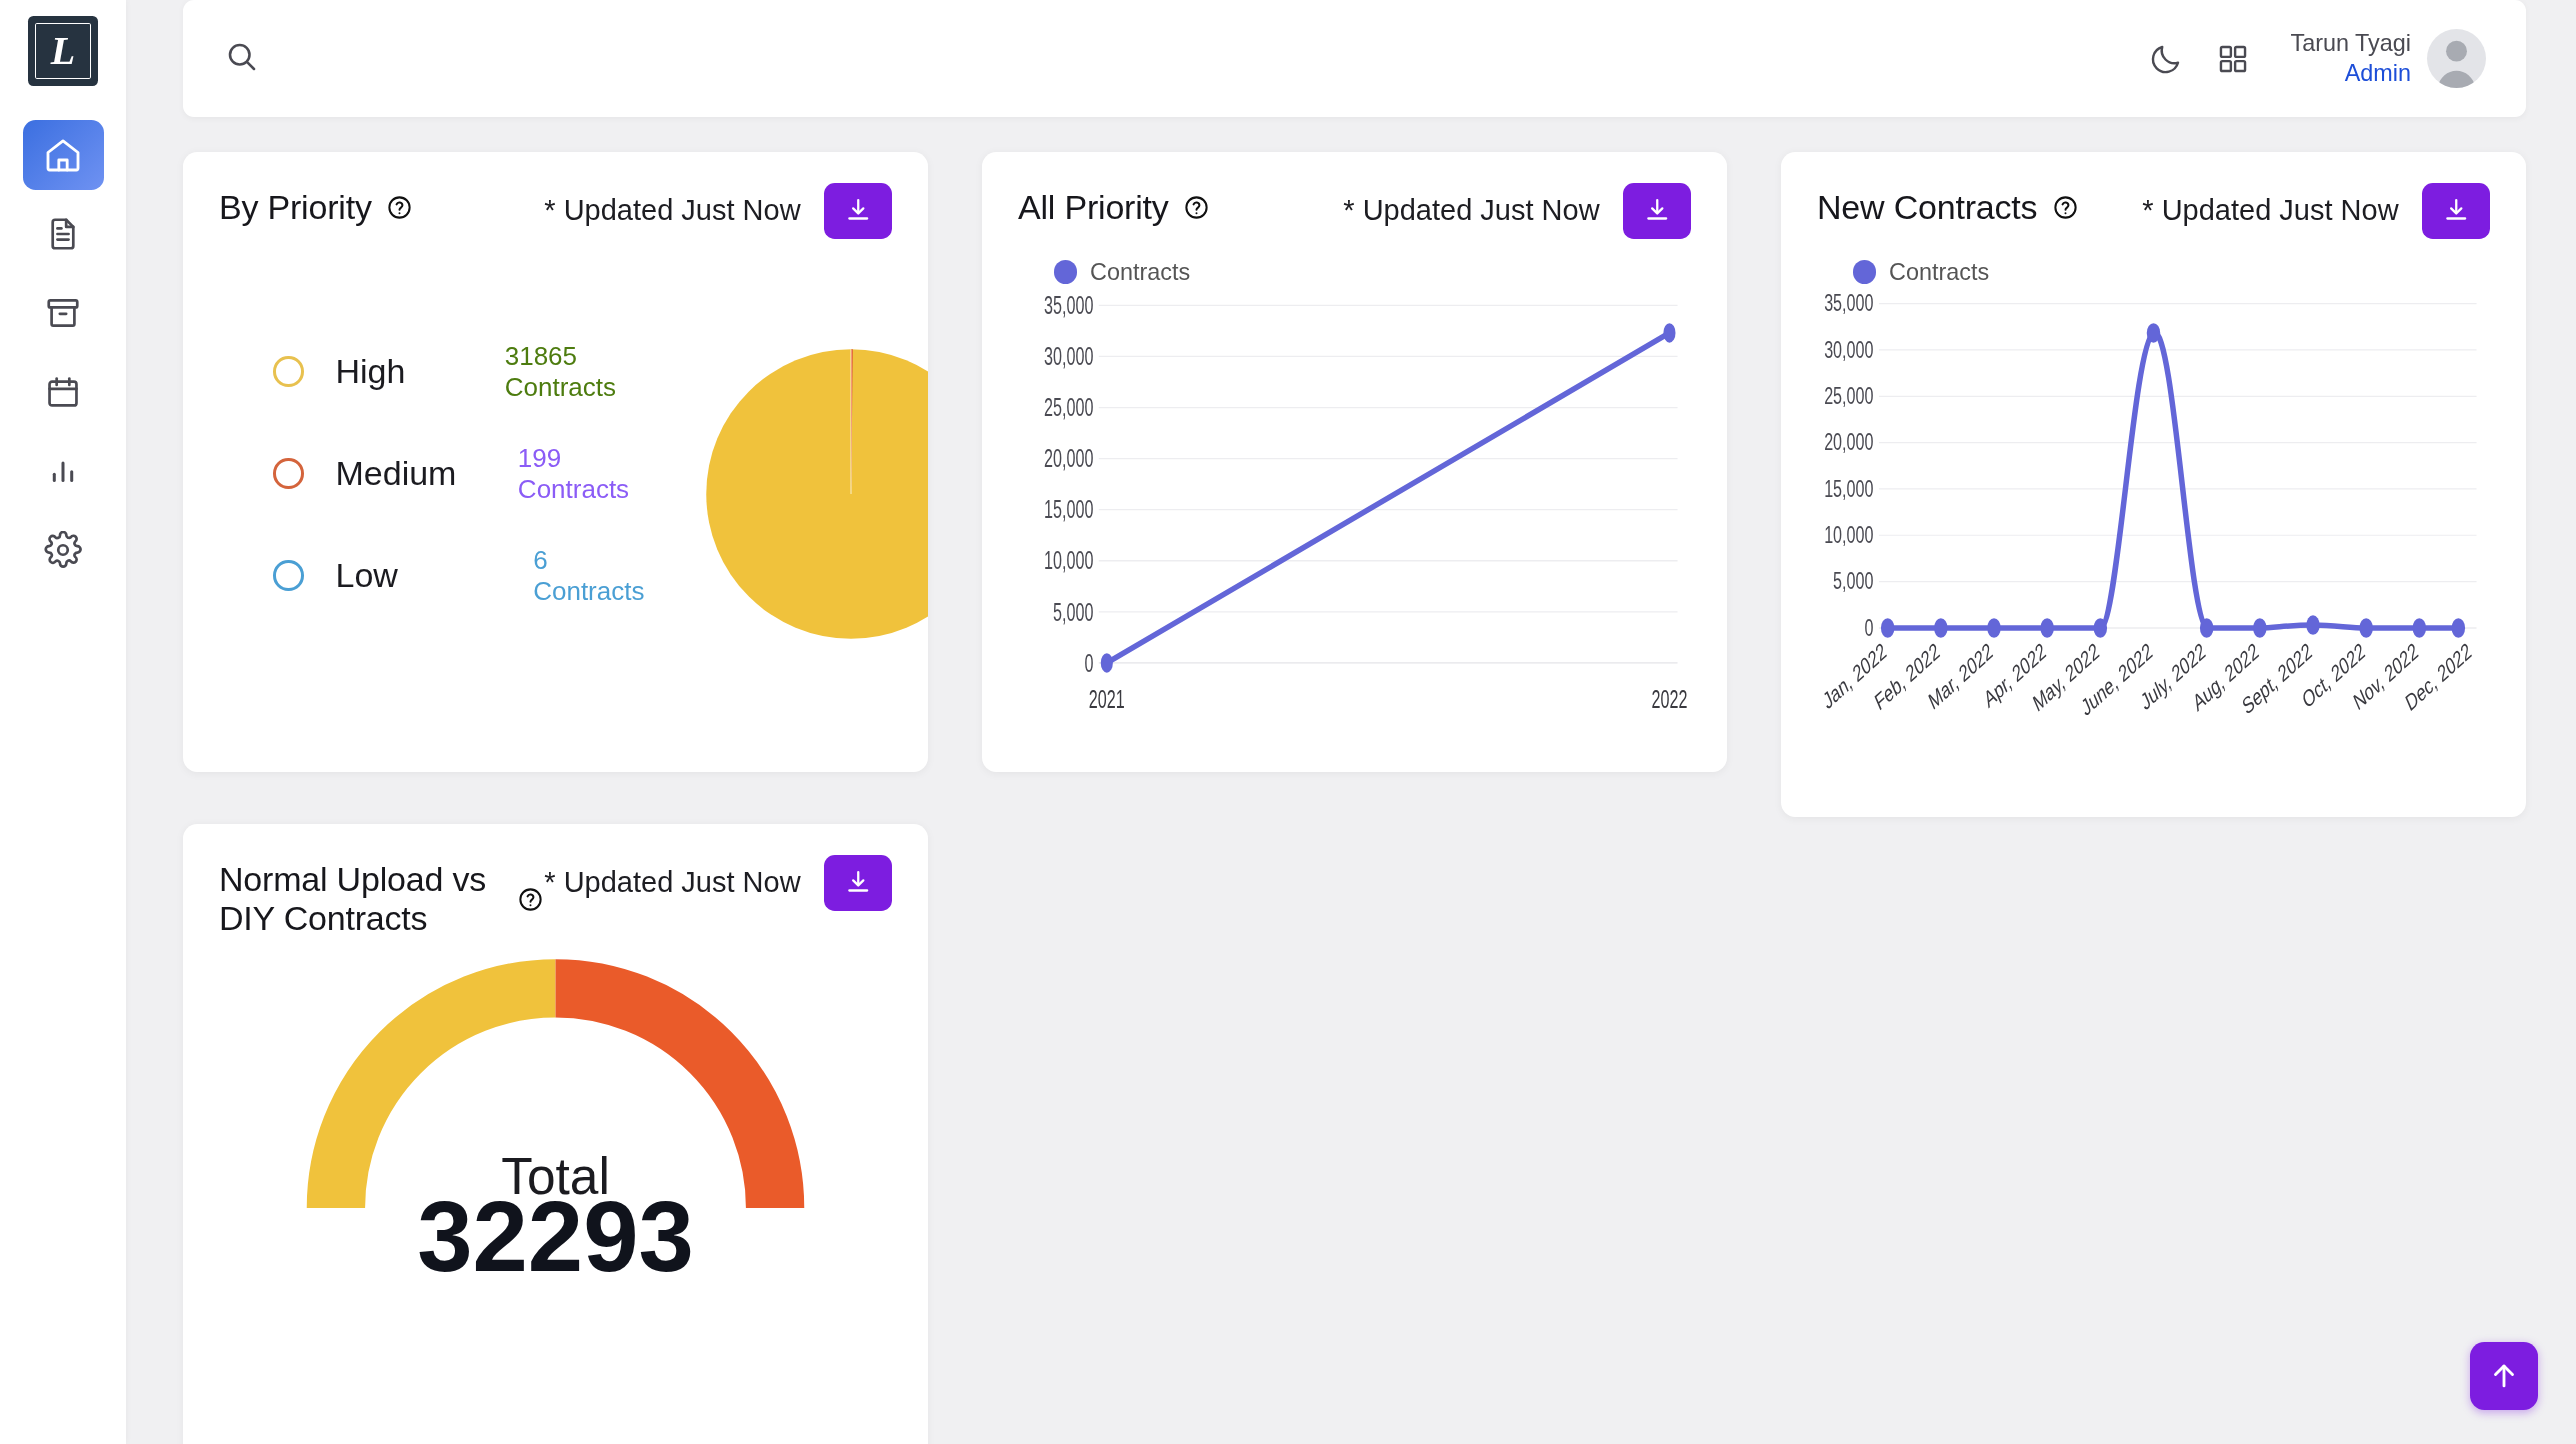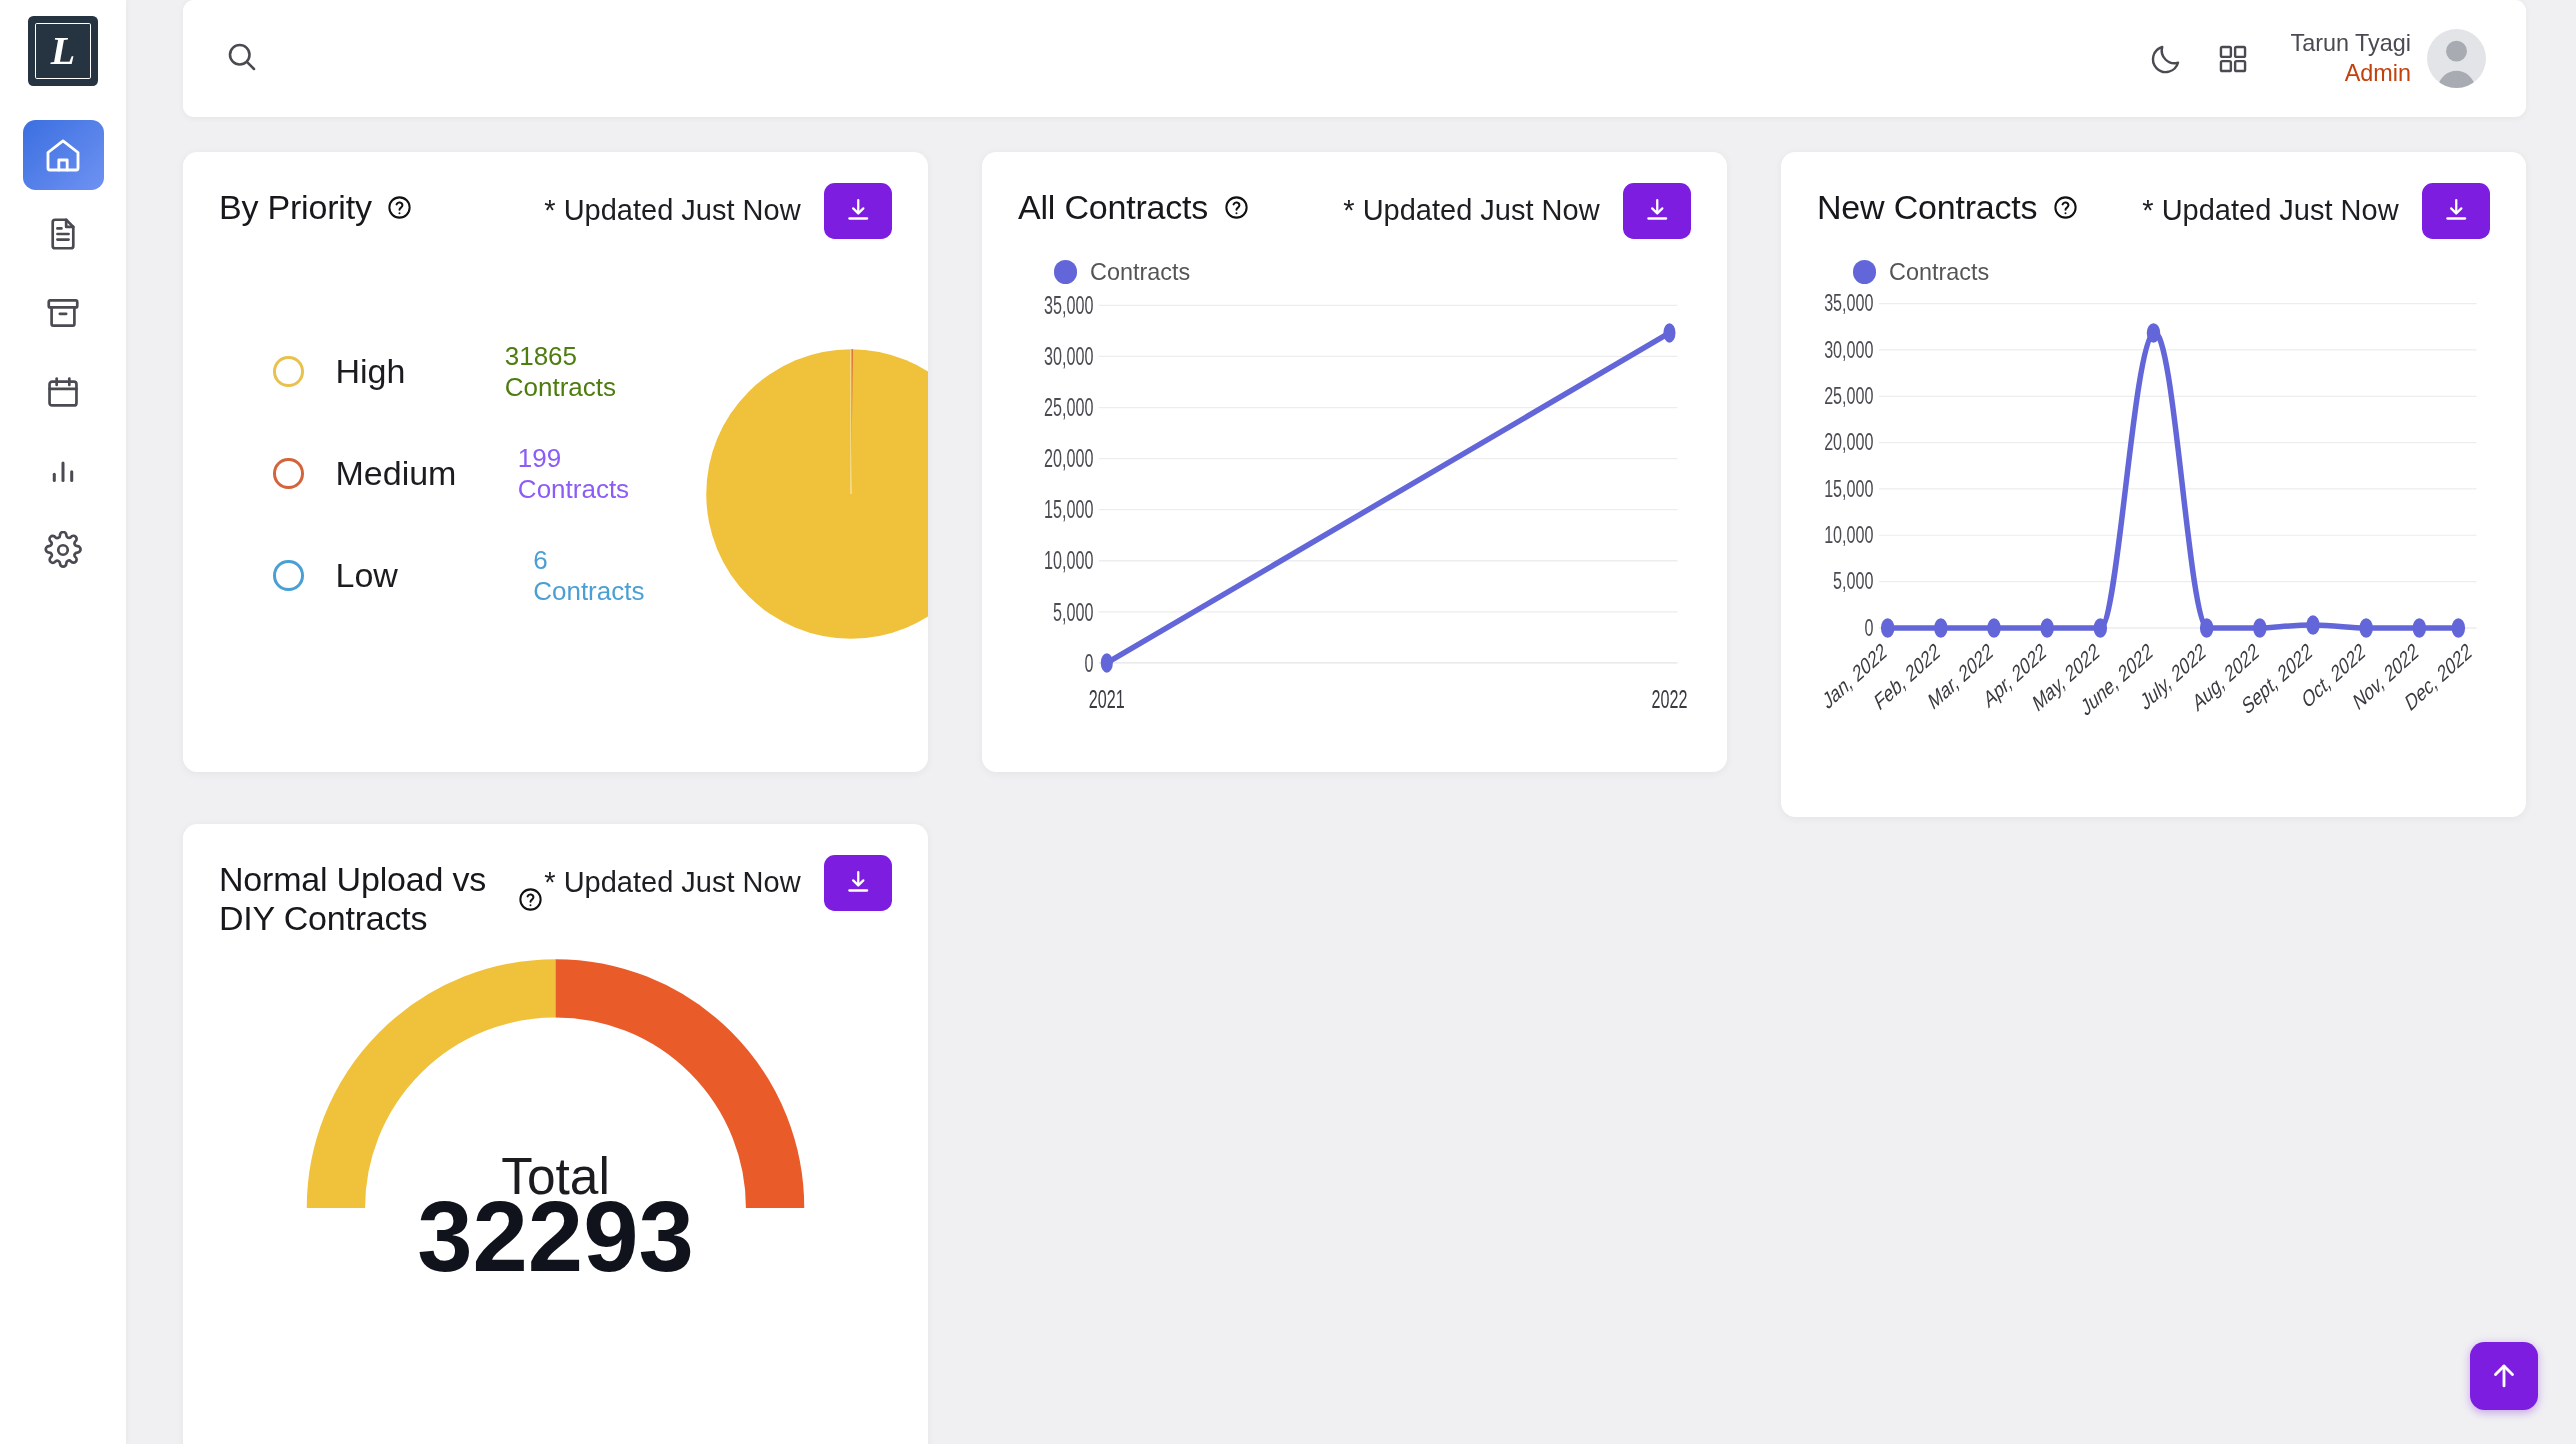--- a/index.html
+++ b/index.html
@@ -51,21 +51,21 @@
   .search-wrap { display: flex; align-items: center; flex: 1; gap: 16px; }
   .search-input {
     border: none; outline: none; background: transparent; flex: 1;
     font-family: "Liberation Sans", sans-serif; font-size: 23.4px; color: #333;
   }
   .topbar-right { display: flex; align-items: center; gap: 32px; }
   .icon-btn { cursor: pointer; display: flex; align-items: center; justify-content: center; }
   .user-block { display: flex; align-items: center; gap: 16px; margin-left: 9px; cursor: pointer; }
   .user-text { text-align: right; line-height: 1.25; }
   .user-name { font-size: 23.4px; color: #4a4a52; }
-  .user-role { font-size: 23.4px; color: #c2410c; }
+  .user-role { font-size: 23.4px; color: #1d4ed8; }
   .avatar {
     width: 59px; height: 59px; border-radius: 50%; background: #e3e4e8;
     display: flex; align-items: flex-end; justify-content: center; overflow: hidden;
   }
 
   
   .grid {
     display: grid; grid-template-columns: 1fr 1fr 1fr;
     gap: 7.2px 54px; padding: 35px 50px 0 57px; flex: 1; min-height: 0;
   }
@@ -295,21 +295,21 @@
 
               <path d="M100 100 L100 25" stroke="#ffffff" stroke-width="0.45" opacity="0.85"></path>
             </svg>
           </div>
         </div>
       </section>
 
       <section class="card row1">
         <div class="card-head">
           <div class="card-title-wrap">
-            <div class="card-title">All Contracts</div>
+            <div class="card-title">All Priority</div>
             <span class="help-icon">
               <svg width="27" height="27" viewBox="0 0 24 24" fill="none" stroke="#111" stroke-width="1.8">
                 <circle cx="12" cy="12" r="9"></circle>
                 <path d="M9.4 9.2a2.7 2.7 0 0 1 5.2.9c0 1.8-2.6 2.2-2.6 3.9" stroke-linecap="round"></path>
                 <circle cx="12" cy="17.2" r="0.9" fill="#111" stroke="none"></circle>
               </svg>
             </span>
           </div>
           <div class="card-head-right">
             <div class="updated">* Updated Just Now</div>

